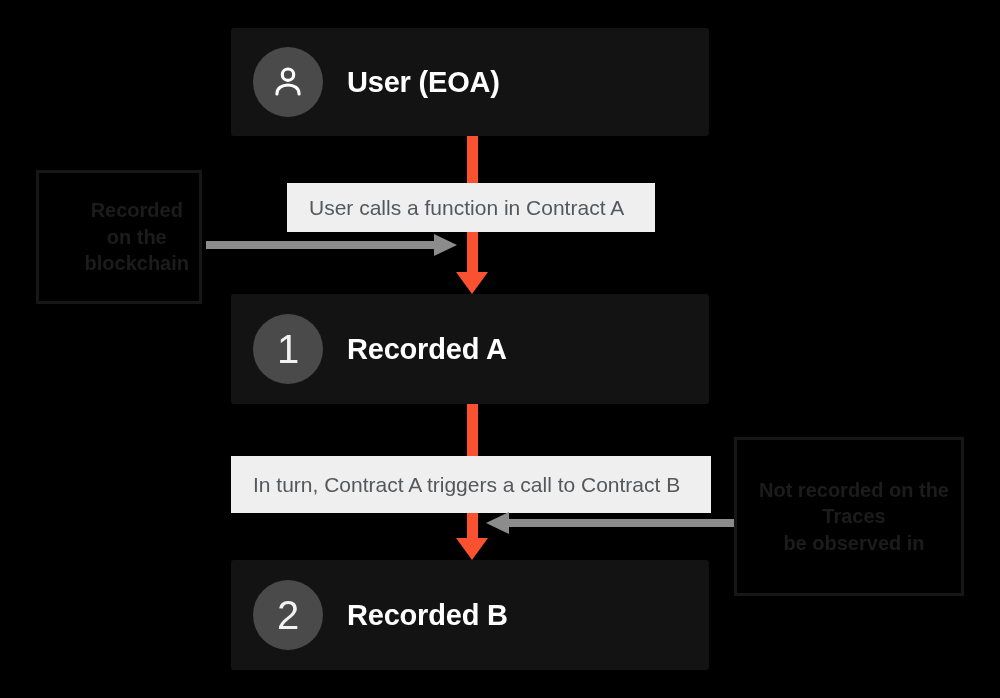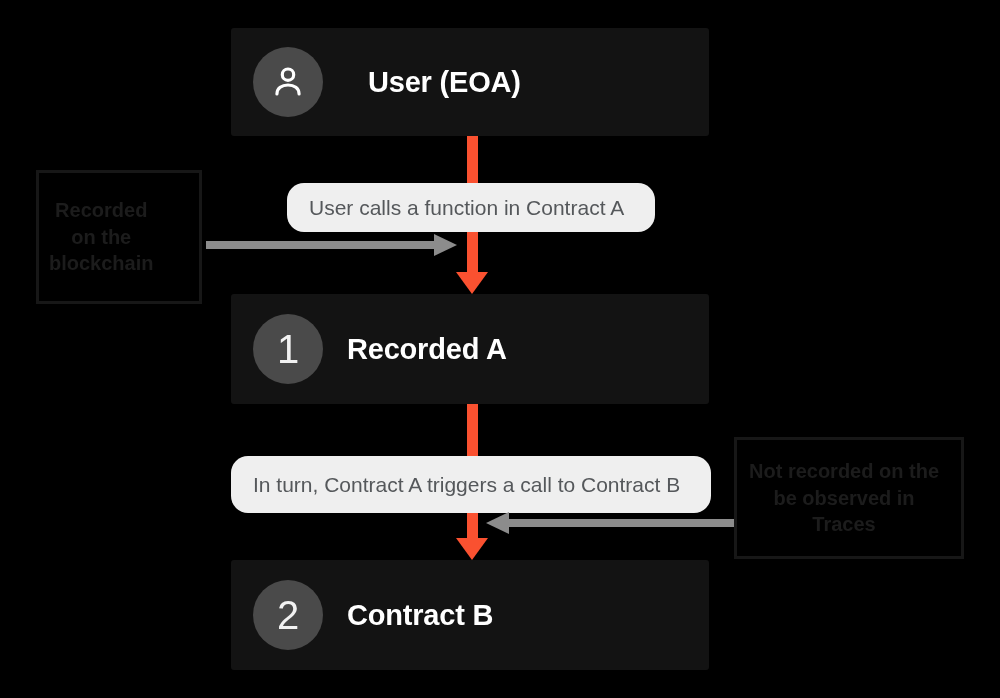--- a/index.html
+++ b/index.html
@@ -24,21 +24,21 @@
     position: absolute;
     left: 231px;
     width: 478px;
     background: #131313;
     border-radius: 3px;
     display: flex;
     align-items: center;
     box-sizing: border-box;
     padding-left: 22px;
   }
-  #node-user      { top: 28px;  height: 108px; gap: 21px; }
+  #node-user      { top: 28px;  height: 108px; }
   #node-contract-a{ top: 294px; height: 110px; }
   #node-contract-b{ top: 560px; height: 110px; }
 
   .badge {
     width: 70px;
     height: 70px;
     min-width: 70px;
     border-radius: 50%;
     background: #4a4a4a;
     display: flex;
@@ -92,21 +92,20 @@
   
   .chip {
     position: absolute;
     background: #efefef;
     color: #55585b;
     display: flex;
     align-items: center;
     box-sizing: border-box;
     font-size: 21px;
     white-space: nowrap;
-    border-radius: 17px;
   }
   #chip-1 {
     left: 287px;
     top: 183px;
     width: 368px;
     height: 49px;
     padding-left: 22px;
   }
   #chip-2 {
     left: 231px;
@@ -117,39 +116,39 @@
   }
 
   
   .annot {
     position: absolute;
     background: #000000;
     border: 3px solid #171717;
     box-sizing: border-box;
     display: flex;
     align-items: center;
-    justify-content: flex-start;
+    justify-content: flex-end;
     text-align: center;
     color: #1c1c1c;
     font-weight: bold;
     line-height: 1.32;
   }
   #annot-left {
     left: 36px;
     top: 170px;
     width: 166px;
     height: 134px;
     font-size: 20px;
     padding: 0 10px;
   }
   #annot-right {
     left: 734px;
     top: 437px;
     width: 230px;
-    height: 122px;
+    height: 159px;
     font-size: 20px;
     padding: 9px 12px;
   }
 
   
   .arrow-h { position: absolute; height: 22px; }
   .arrow-h .shaft-h {
     position: absolute;
     top: 7px;
     height: 8px;
@@ -202,41 +201,41 @@
 
   <div class="arrow-v" id="arrow-2">
     <div class="shaft"></div>
     <div class="head"></div>
   </div>
 
   <div class="chip" id="chip-2">In turn, Contract A triggers a call to Contract B</div>
 
   <div class="node" id="node-contract-b">
     <div class="badge">2</div>
-    <div class="node-label">Contract B</div>
+    <div class="node-label">Recorded B</div>
   </div>
 
   <div class="annot" id="annot-left">
     <div>
       <span class="annot-line">Recorded</span>
       <span class="annot-line">on the</span>
       <span class="annot-line">blockchain</span>
     </div>
   </div>
 
   <div class="arrow-h" id="gray-arrow-left">
     <div class="shaft-h"></div>
     <div class="head-h"></div>
   </div>
 
   <div class="annot" id="annot-right">
     <div>
       <span class="annot-line">Not recorded on the</span>
+      <span class="annot-line">Traces</span>
       <span class="annot-line">be observed in</span>
-      <span class="annot-line">Traces</span>
     </div>
   </div>
 
   <div class="arrow-h" id="gray-arrow-right">
     <div class="shaft-h"></div>
     <div class="head-h"></div>
   </div>
 
 </div>
 

